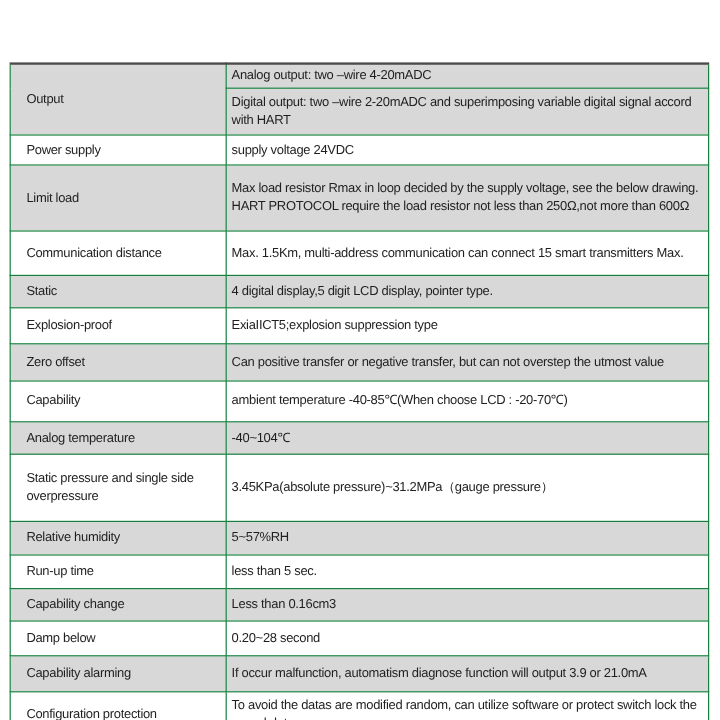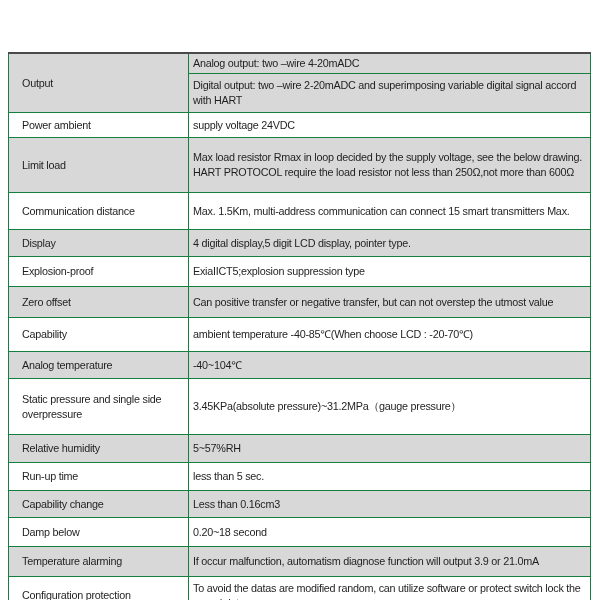--- a/index.html
+++ b/index.html
@@ -56,36 +56,36 @@
 
       <tr class="shaded">
         <td class="label-cell" rowspan="2" style="height:24px">Output</td>
         <td class="value-cell">Analog output: two –wire 4-20mADC</td>
       </tr>
       <tr class="shaded">
         <td class="value-cell" style="height:34px">Digital output: two –wire 2-20mADC and superimposing variable digital signal accord with HART</td>
       </tr>
 
       <tr>
-        <td class="label-cell" style="height:20px">Power ambient</td>
+        <td class="label-cell" style="height:20px">Power supply</td>
         <td class="value-cell">supply voltage 24VDC</td>
       </tr>
 
       <tr class="shaded">
         <td class="label-cell" style="height:50px">Limit load</td>
         <td class="value-cell">Max load resistor Rmax in loop decided by the supply voltage, see the below drawing. HART PROTOCOL require the load resistor not less than 250Ω,not more than 600Ω</td>
       </tr>
 
       <tr>
         <td class="label-cell" style="height:32px">Communication distance</td>
         <td class="value-cell">Max. 1.5Km, multi-address communication can connect 15 smart transmitters Max.</td>
       </tr>
 
       <tr class="shaded">
-        <td class="label-cell" style="height:22px">Display</td>
+        <td class="label-cell" style="height:22px">Static</td>
         <td class="value-cell">4 digital display,5 digit LCD display, pointer type.</td>
       </tr>
 
       <tr>
         <td class="label-cell" style="height:25px">Explosion-proof</td>
         <td class="value-cell">ExiaIICT5;explosion suppression type</td>
       </tr>
 
       <tr class="shaded">
         <td class="label-cell" style="height:26px">Zero offset</td>
@@ -117,25 +117,25 @@
         <td class="value-cell">less than 5 sec.</td>
       </tr>
 
       <tr class="shaded">
         <td class="label-cell" style="height:22px">Capability change</td>
         <td class="value-cell">Less than 0.16cm3</td>
       </tr>
 
       <tr>
         <td class="label-cell" style="height:24px">Damp below</td>
-        <td class="value-cell">0.20~18 second</td>
+        <td class="value-cell">0.20~28 second</td>
       </tr>
 
       <tr class="shaded">
-        <td class="label-cell" style="height:25px">Temperature alarming</td>
+        <td class="label-cell" style="height:25px">Capability alarming</td>
         <td class="value-cell">If occur malfunction, automatism diagnose function will output 3.9 or 21.0mA</td>
       </tr>
 
       <tr>
         <td class="label-cell" style="height:33px">Configuration protection</td>
         <td class="value-cell">To avoid the datas are modified random, can utilize software or protect switch lock the record data</td>
       </tr>
     </tbody>
   </table>
 </div>

